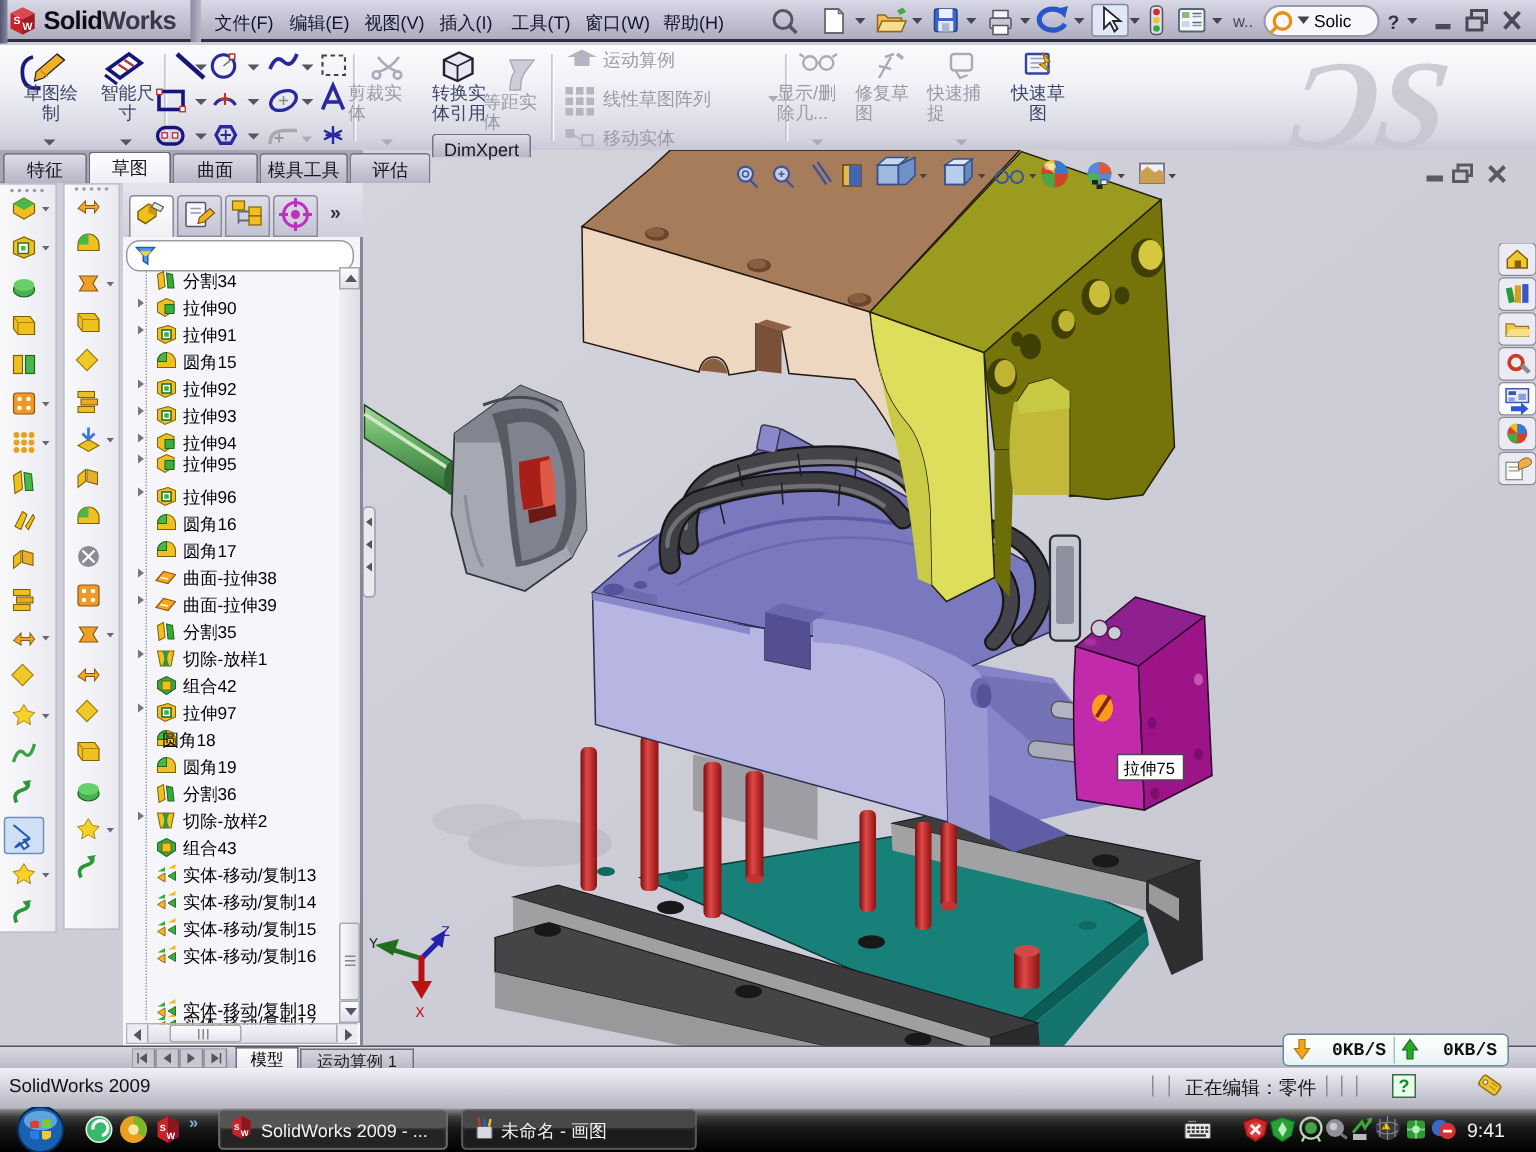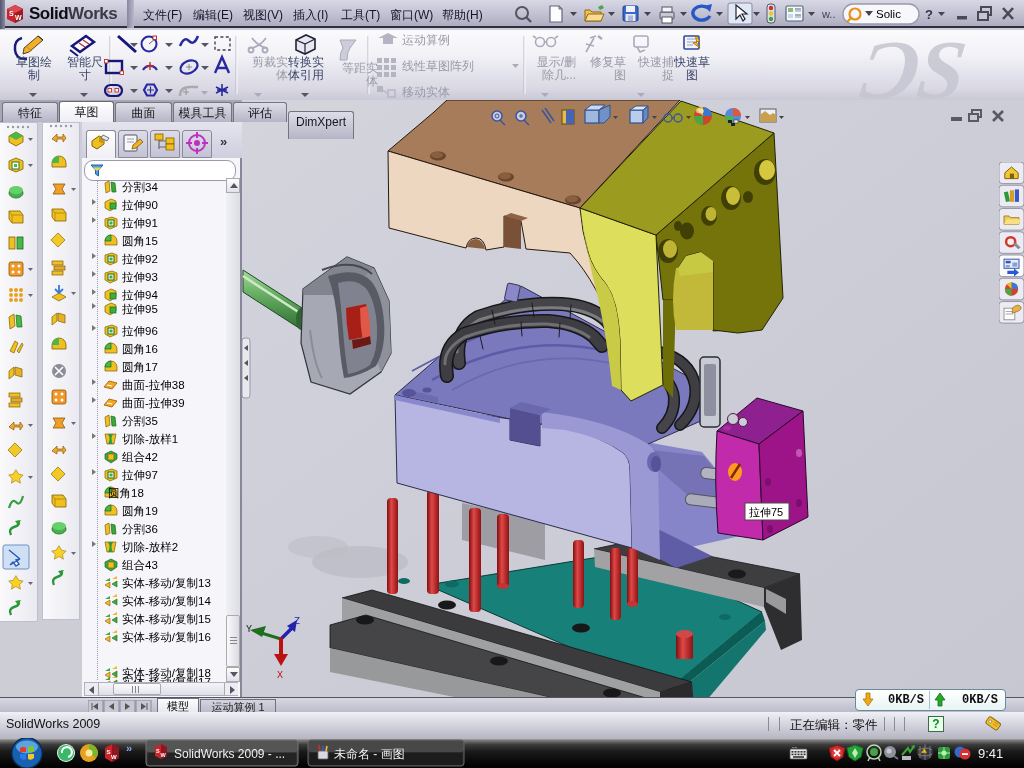--- a/index.html
+++ b/index.html
@@ -1,20 +1,20 @@
 <!DOCTYPE html>
 <html><head><meta charset="utf-8"><style>
 *{margin:0;padding:0;box-sizing:border-box}
 html,body{width:1024px;height:768px;overflow:hidden}
 body{font-family:"Liberation Sans",sans-serif;position:relative;background:#CDCDD6}
 .a{position:absolute}
 .tb{background:linear-gradient(180deg,#d8d7e4 0%,#c6c5d6 45%,#aeadc0 100%)}
 .menu{font-size:12px;color:#14142e}
 .lbl{font-size:12px;color:#3c4668;text-align:center;line-height:13px}
-.lblg{font-size:12px;color:#9a9aa8;text-align:right;line-height:13px}
+.lblg{font-size:12px;color:#9a9aa8;text-align:left;line-height:13px}
 .tab{font-size:12px;color:#16161c;text-align:center;line-height:20px;border:1px solid #76757f;border-bottom:none;border-radius:3px 3px 0 0;background:linear-gradient(180deg,#dddce8,#b6b5c6);z-index:3}
 .ti{font-size:11.5px;color:#000;white-space:nowrap}
 </style></head>
 <body>
 
 <div class="a tb" style="left:0;top:0;width:1024px;height:28px;border-bottom:2px solid #2e2e40"></div>
 <div class="a" style="left:0;top:0;width:5px;height:29px;background:linear-gradient(90deg,#55546e,#8a89a2)"></div>
 <div class="a" style="left:4px;top:3px" id="swlogo">
 <svg width="22" height="22" viewBox="0 0 22 22">
       <polygon points="3,6 11,2 19,6 19,16 11,20 3,16" fill="#c6242c"></polygon>
@@ -245,21 +245,21 @@
 <div class="a lblg" style="left:618px;top:26px;width:56px">快速捕<br>捉</div>
 <div class="a lbl" style="left:664px;top:26px;width:56px">快速草<br>图</div>
 </div>
 
 <div class="a" style="left:0;top:100px;width:362px;height:22px;background:#a7a6b4;border-bottom:1px solid #8b8a98"></div>
 <div class="a tab" style="left:2px;top:102px;width:56px;height:20px">特征</div>
 <div class="a tab" style="left:59px;top:101px;width:55px;height:21px;background:linear-gradient(180deg,#ffffff,#eeedf4);border-color:#6a6974">草图</div>
 <div class="a tab" style="left:115px;top:102px;width:57px;height:20px">曲面</div>
 <div class="a tab" style="left:173px;top:102px;width:59px;height:20px">模具工具</div>
 <div class="a tab" style="left:233px;top:102px;width:54px;height:20px">评估</div>
-<div class="a tab" style="left:288px;top:111px;width:66px;height:28px">DimXpert</div>
+<div class="a tab" style="left:288px;top:89px;width:66px;height:16px">DimXpert</div>
 
 <div class="a" style="left:0;top:122px;width:38px;height:500px;background:linear-gradient(90deg,#fafafc,#e9e9f0);border:1px solid #c0bfce;border-left:none" id="lcol1"><svg width="36" height="496" viewBox="0 0 36 496">
       <g fill="#9a99b0">
         <circle cx="8" cy="4" r="1.2"></circle>
         <circle cx="13" cy="4" r="1.2"></circle>
         <circle cx="18" cy="4" r="1.2"></circle>
         <circle cx="23" cy="4" r="1.2"></circle>
         <circle cx="28" cy="4" r="1.2"></circle>
       </g>
       <g transform="translate(6 6)">

